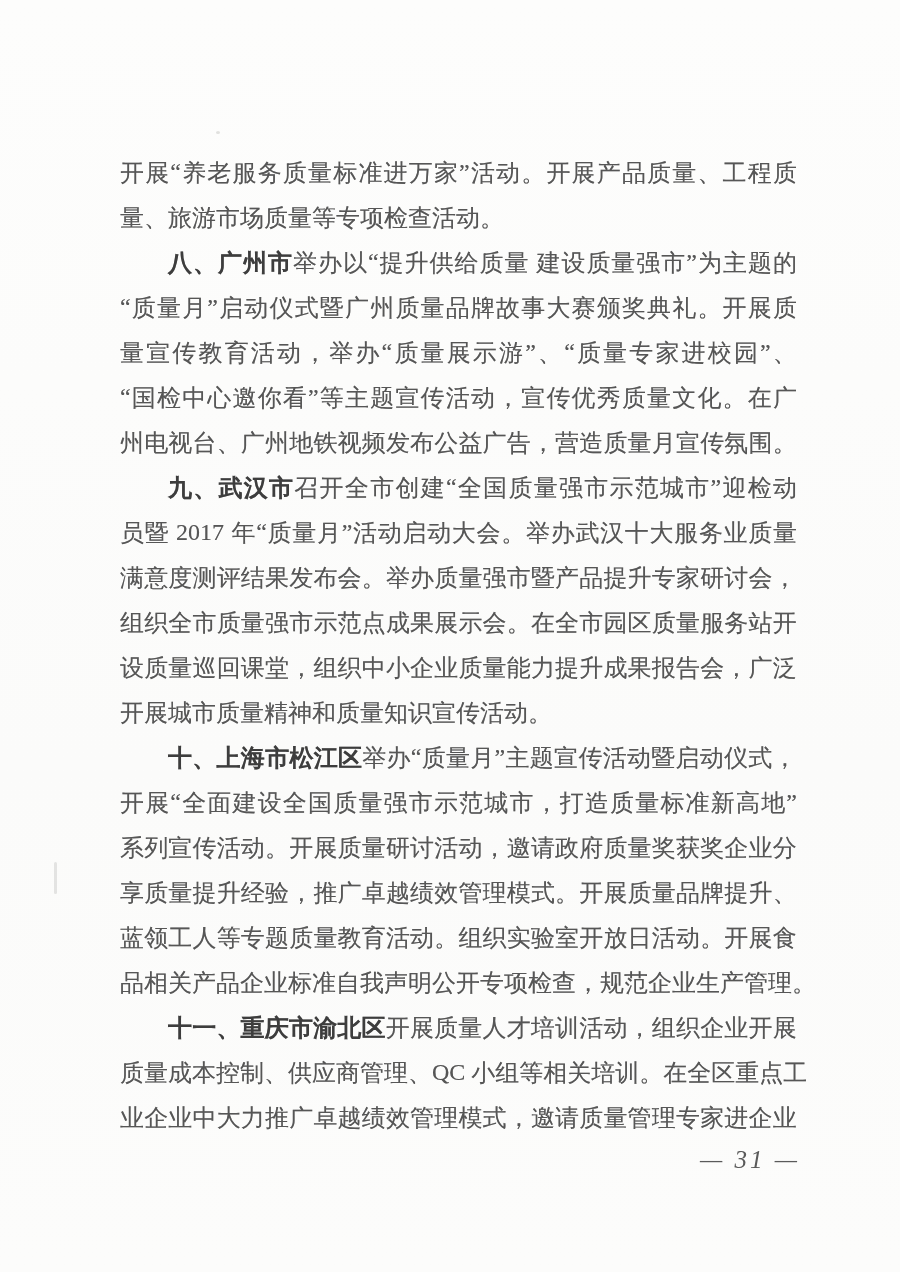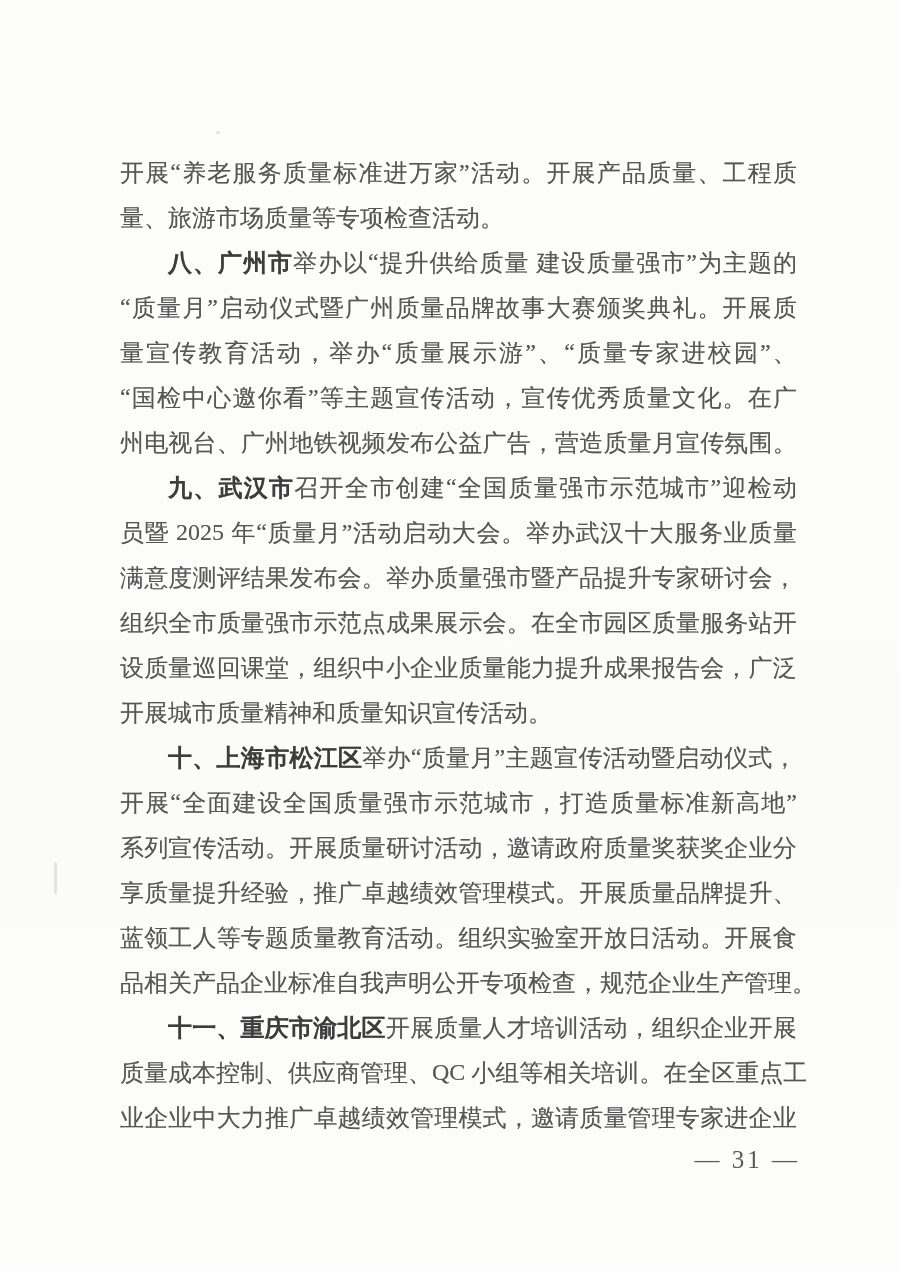--- a/index.html
+++ b/index.html
@@ -53,20 +53,21 @@
 
   
   .page-number {
     position: absolute;
     top: 1146px;
     right: 100px;
     font-size: 25px;
     letter-spacing: 3px;
     color: #5a5a5a;
     font-family: "Liberation Serif", "DejaVu Serif", serif;
+    font-style: italic;
   }
 
   
   .artifact-smudge {
     position: absolute;
     left: 54px;
     top: 862px;
     width: 3px;
     height: 32px;
     border-radius: 2px;
@@ -314,21 +315,21 @@
         <span>市</span>
         <span>”</span>
         <span>迎</span>
         <span>检</span>
         <span>动</span>
       </div>
       <div class="line just">
         <span>员</span>
         <span>暨</span>
         <span> </span>
-        <span>2025</span>
+        <span>2017</span>
         <span> </span>
         <span>年</span>
         <span>“</span>
         <span>质</span>
         <span>量</span>
         <span>月</span>
         <span>”</span>
         <span>活</span>
         <span>动</span>
         <span>启</span>

